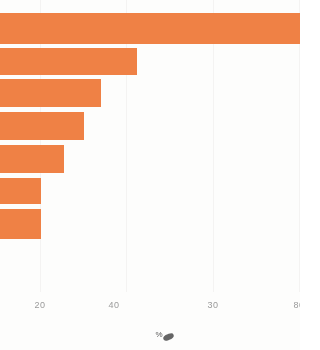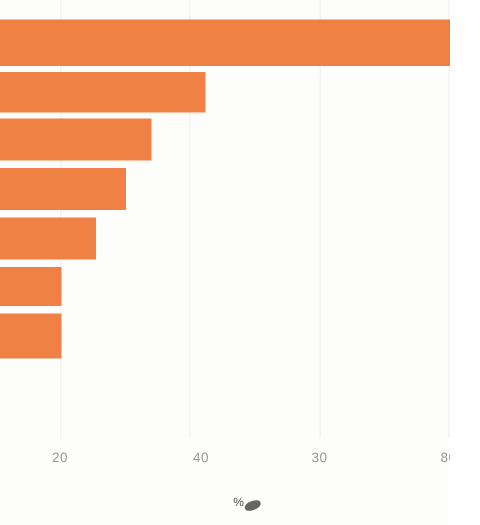--- a/index.html
+++ b/index.html
@@ -95,20 +95,20 @@
     <div class="bar" style="top:48px;height:27px;width:137px"></div>
     <div class="bar" style="top:79px;height:28px;width:101px"></div>
     <div class="bar" style="top:112px;height:28px;width:84px"></div>
     <div class="bar" style="top:145px;height:28px;width:64px"></div>
     <div class="bar" style="top:178px;height:26px;width:41px"></div>
     <div class="bar" style="top:209px;height:30px;width:41px"></div>
   </div>
 
   <div id="x-axis">
     <span class="tick-label" style="left:40px">20</span>
-    <span class="tick-label" style="left:134px">40</span>
+    <span class="tick-label" style="left:114px">40</span>
     <span class="tick-label" style="left:213px">30</span>
     <span class="tick-label" style="left:299px">80</span>
     <span id="axis-title">%</span>
   </div>
 
   <div id="cursor-mark"></div>
 </div>
 
 </body></html>

